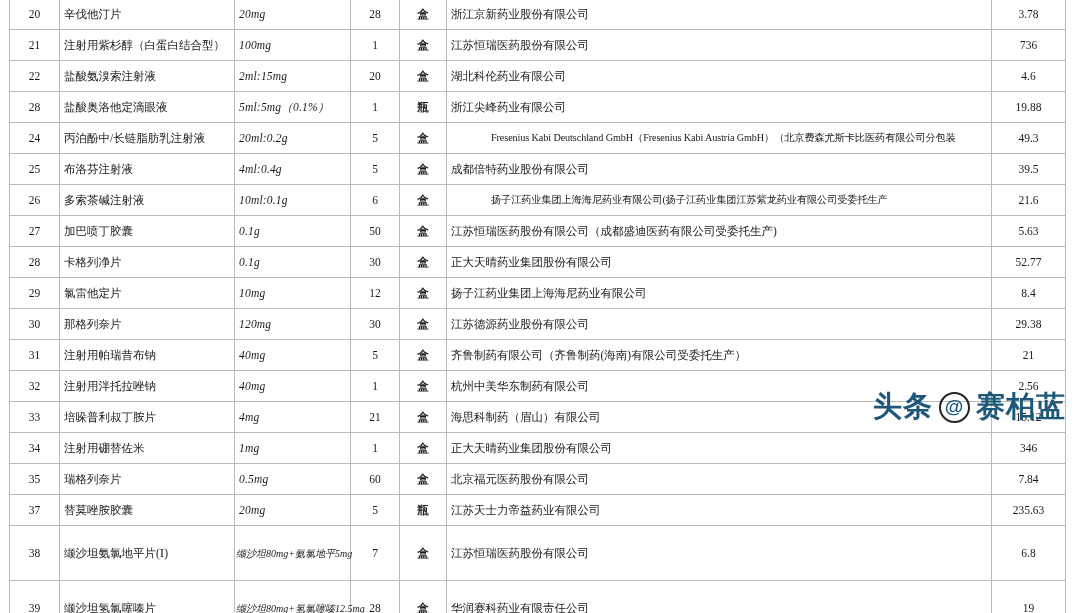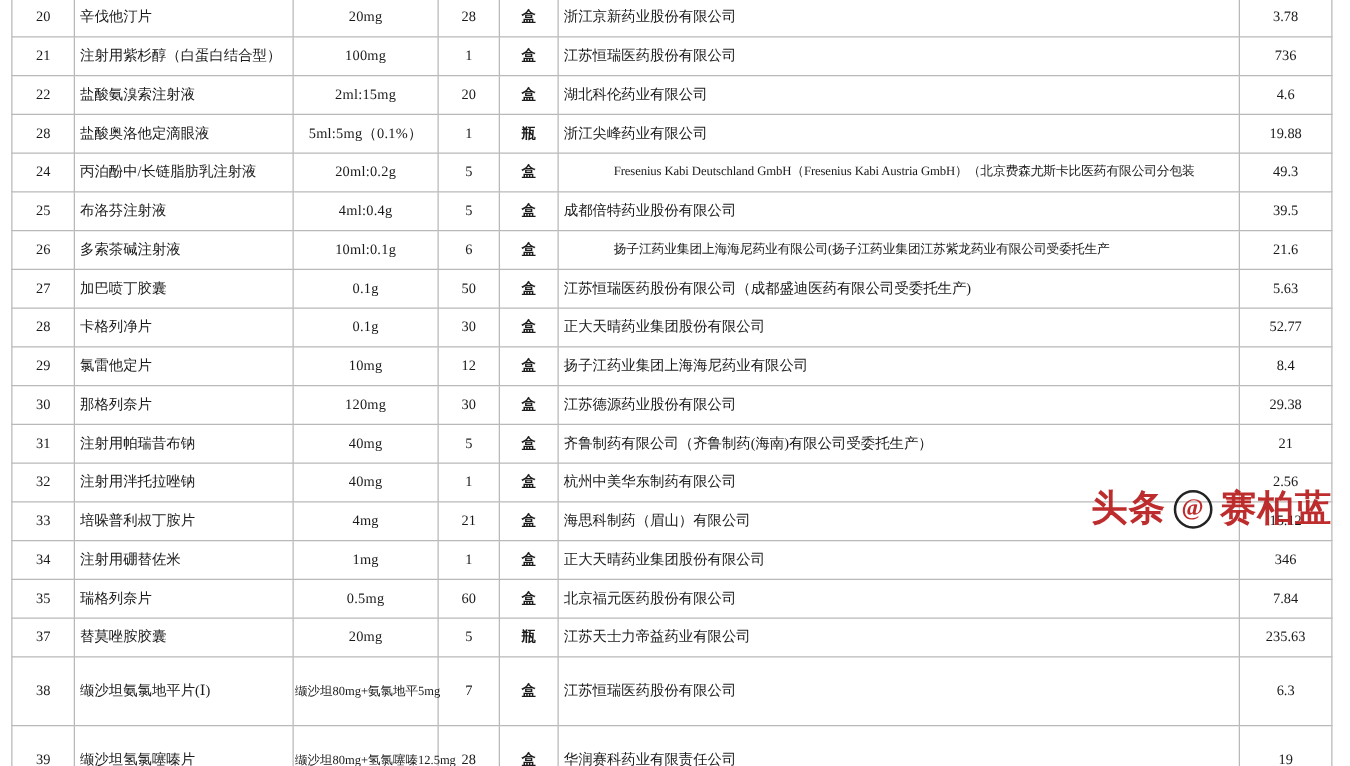--- a/index.html
+++ b/index.html
@@ -43,41 +43,41 @@
   col.c-idx   { width: 50px; }
   col.c-name  { width: 175px; }
   col.c-spec  { width: 116px; }
   col.c-qty   { width: 49px; }
   col.c-unit  { width: 47px; }
   col.c-maker { width: 545px; }
   col.c-price { width: 74px; }
 
   td.idx   { text-align: center; }
   td.name  { text-align: left; padding-left: 9px; }
-  td.spec  { text-align: center; letter-spacing: 0.2px; }
+  td.spec  { text-align: left; letter-spacing: 0.2px; font-style: italic; }
   td.qty   { text-align: center; }
   td.unit  { text-align: center; font-weight: bold; }
   td.maker { text-align: left; padding-left: 7px; font-size: 11px; }
   td.price { text-align: center; }
 
   td.spec.tight { font-size: 10px; letter-spacing: 0; padding: 12px 1px; }
   td.maker.small { font-size: 10.2px; letter-spacing: -0.1px; padding-left: 44px; }
 
   
   #watermark {
     position: absolute;
     right: 14px;
     bottom: 12px;
     display: flex;
     align-items: center;
     gap: 6px;
-    font-family: Liberation Serif, serif;
+    font-family: Liberation Sans, sans-serif;
     font-size: 29px;
     font-weight: bold;
-    color: #b91c1c;
+    color: #0c4a6e;
     opacity: 0.92;
     pointer-events: none;
     white-space: nowrap;
     letter-spacing: 1px;
     margin-left: 30px;
   }
   #watermark .at {
     display: inline-block;
     width: 27px; height: 27px;
     border: 2.4px solid #111;
@@ -256,21 +256,21 @@
           <td class="maker">江苏天士力帝益药业有限公司</td>
           <td class="price">235.63</td>
         </tr>
         <tr>
           <td class="idx">38</td>
           <td class="name">缬沙坦氨氯地平片(Ⅰ)</td>
           <td class="spec tight">缬沙坦80mg+氨氯地平5mg</td>
           <td class="qty">7</td>
           <td class="unit">盒</td>
           <td class="maker">江苏恒瑞医药股份有限公司</td>
-          <td class="price">6.3</td>
+          <td class="price">6.8</td>
         </tr>
         <tr>
           <td class="idx">39</td>
           <td class="name">缬沙坦氢氯噻嗪片</td>
           <td class="spec tight">缬沙坦80mg+氢氯噻嗪12.5mg</td>
           <td class="qty">28</td>
           <td class="unit">盒</td>
           <td class="maker">华润赛科药业有限责任公司</td>
           <td class="price">19</td>
         </tr>

